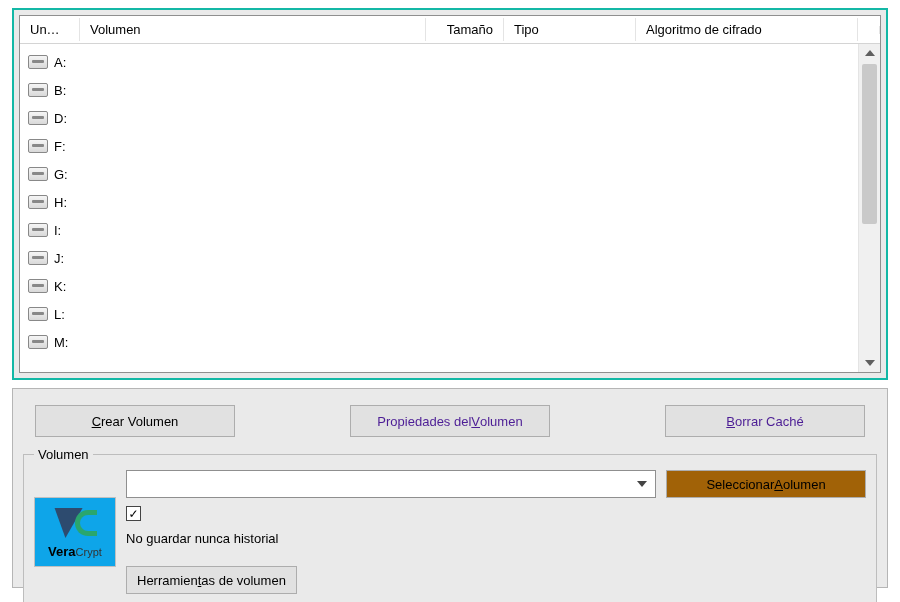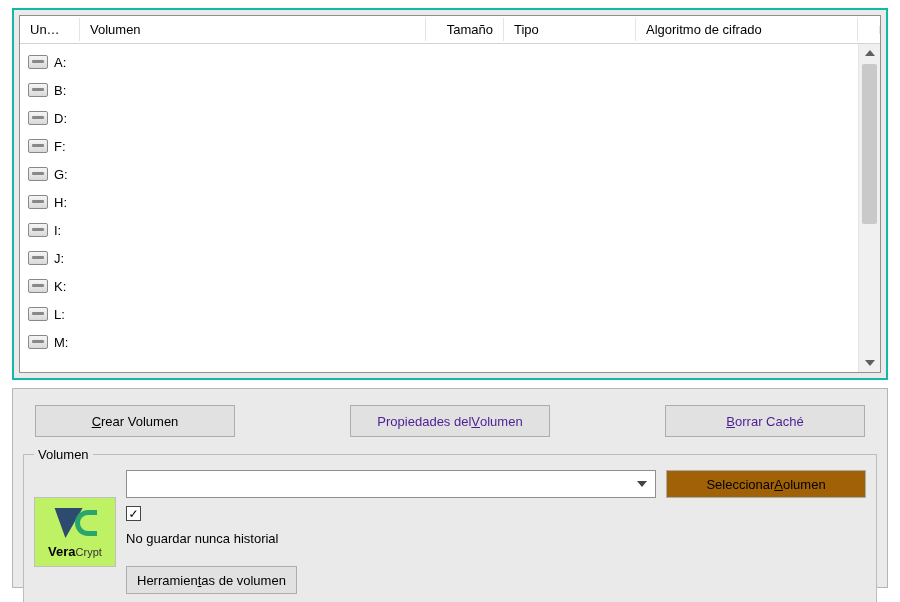--- a/index.html
+++ b/index.html
@@ -130,21 +130,21 @@
   }
   fieldset.volgroup legend { padding: 0 4px; color: #000; }
 
   .vol-row {
     display: flex;
     align-items: center;
     gap: 10px;
   }
   .logo-box {
     width: 82px; height: 70px;
-    background: #bef264;
+    background: #0ea5e9;
     border: 1px solid #c0c0c0;
     display: flex;
     flex-direction: column;
     align-items: center;
     justify-content: center;
     gap: 2px;
     position: relative;
   }
   .logo-vc {
     width: 44px; height: 36px;

